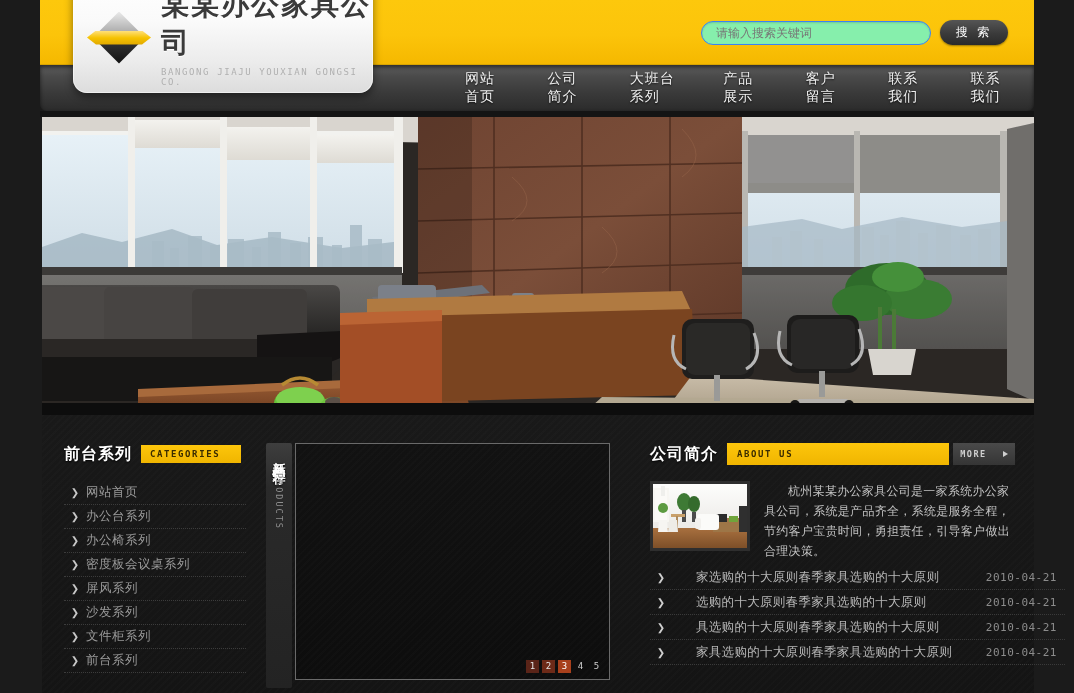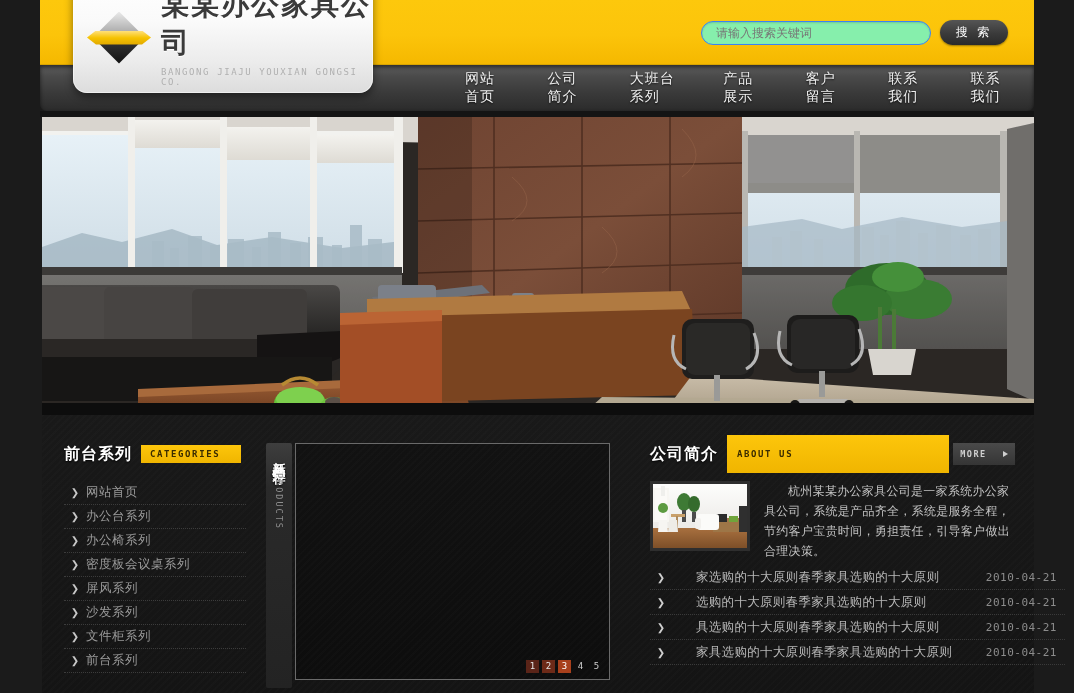--- a/index.html
+++ b/index.html
@@ -177,21 +177,21 @@
   }
   .snum.f1 { background:#5a2418; }
   .snum.f2 { background:#6d2a18; }
   .snum.f3 { background:#a8401c; color:#fff; }
   .snum.plain { background:transparent; color:#cfcfcf; }
 
   
   .col-right { position:absolute; left:608px; top:28px; width:365px; }
   .about-head { display:flex; align-items:center; height:22px; }
   .about-head .bar-yellow {
-    flex:1; height:38px;
+    flex:1; height:22px;
     background:linear-gradient(180deg,#fdc60b 0%,#f0b500 100%);
     display:flex; align-items:center; padding-left:10px;
   }
   .about-head .bar-yellow span {
     color:#3a2c00; font-size:9px; letter-spacing:1.6px; font-weight:bold;
     font-family:"DejaVu Sans Mono","Liberation Mono",monospace;
   }
   .more-btn {
     width:62px; height:22px; margin-left:4px;
     background:linear-gradient(180deg,#4a4a4a 0%,#353535 100%);

